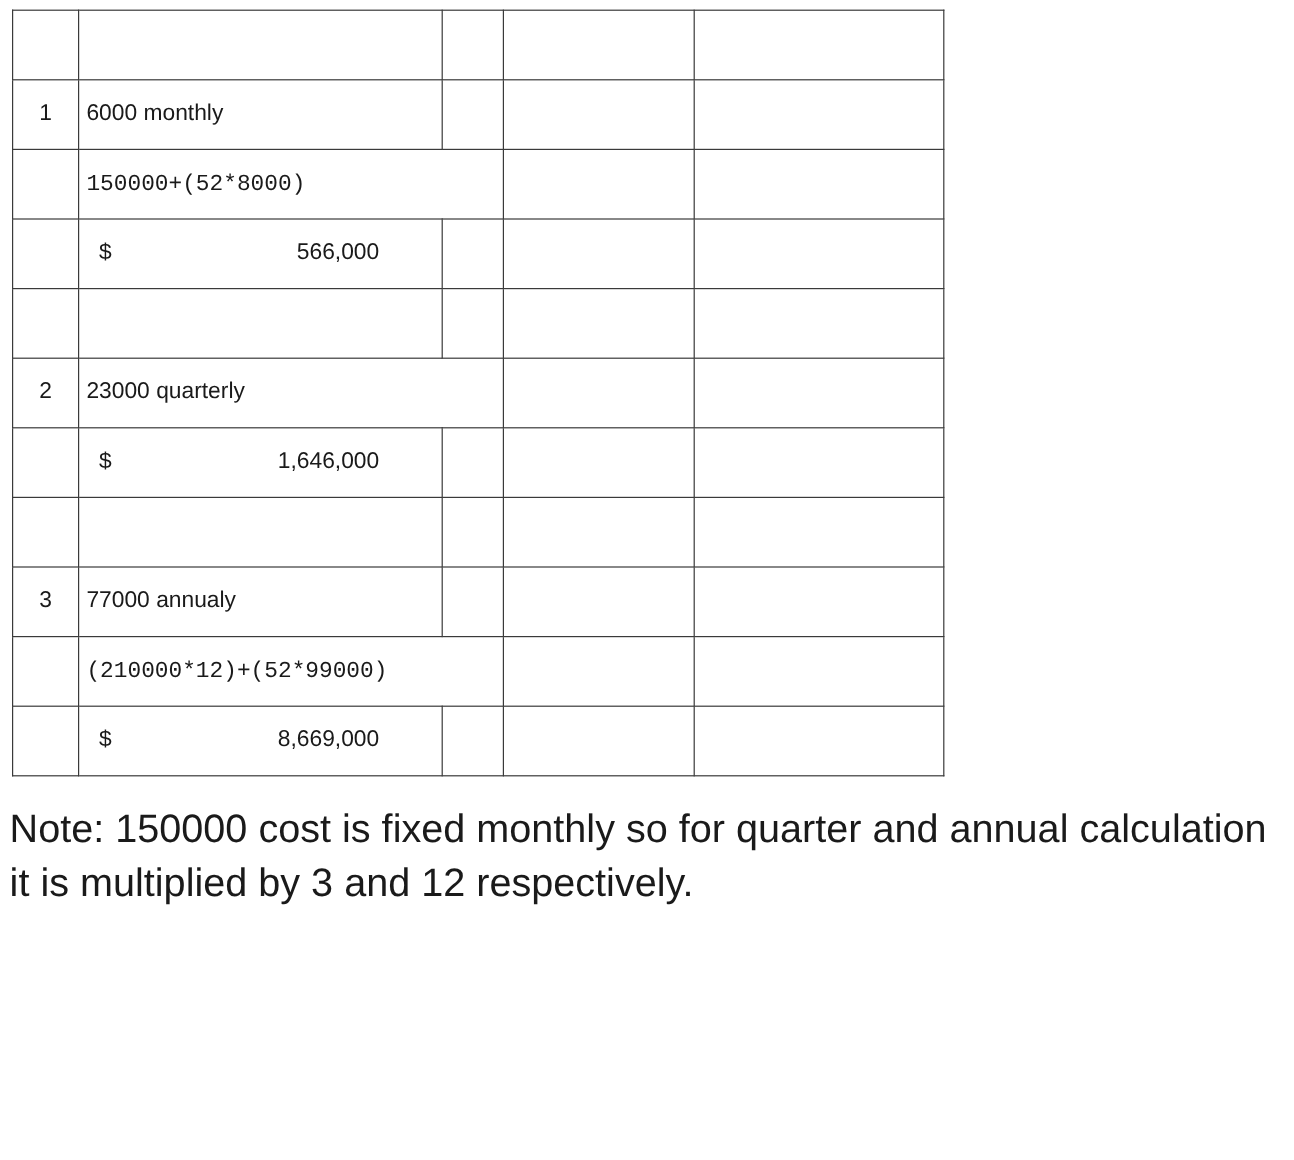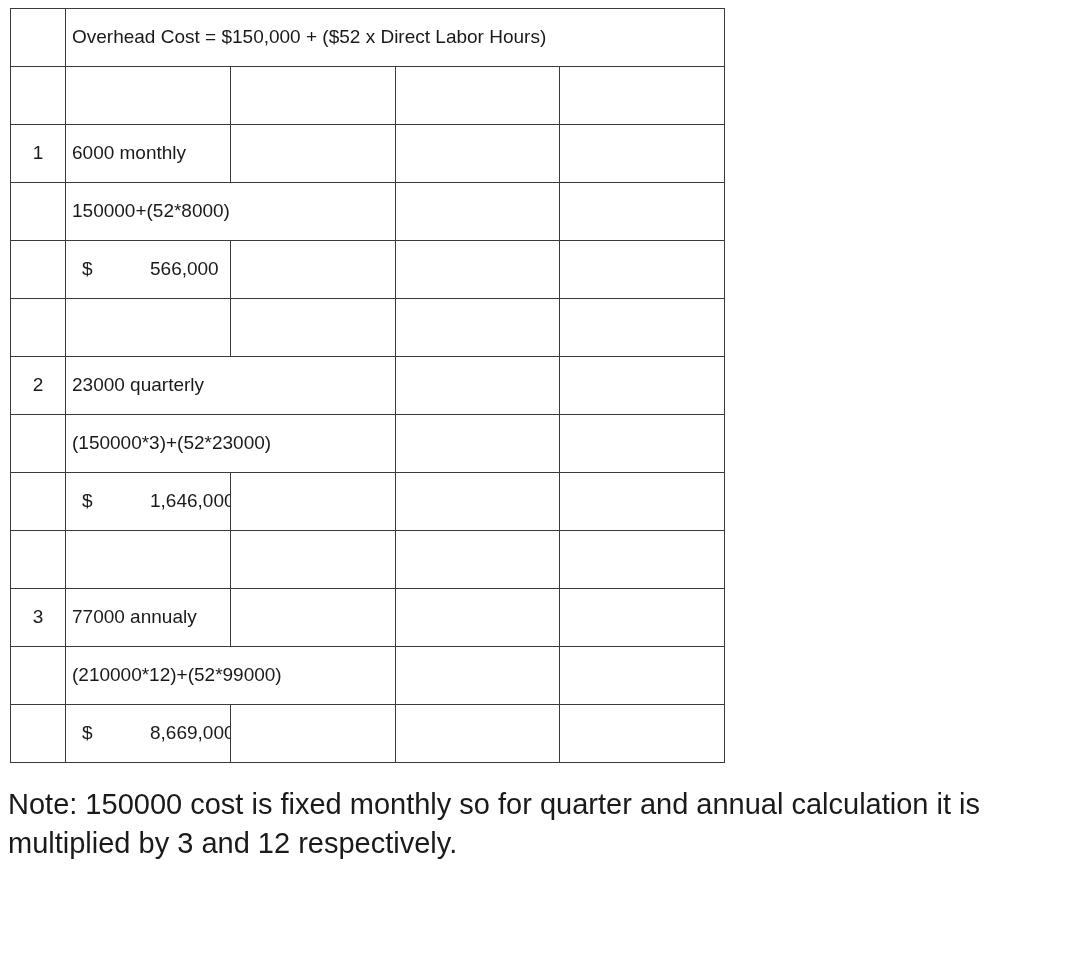--- a/index.html
+++ b/index.html
@@ -52,42 +52,38 @@
     width: 40px;
     flex: 0 0 40px;
     text-align: left;
   }
   .money-val {
     flex: 1 1 auto;
     text-align: right;
     padding-right: 46px;
     margin-left: 28px;
   }
-  .indent { padding-left: 10px; }
+  .indent { padding-left: 10px; font-family: Liberation Mono, monospace; }
   .note {
     margin: 22px 8px 0 8px;
-    font-size: 29px;
+    font-size: 33px;
     line-height: 1.35;
     color: #1a1a1a;
     font-weight: 400;
   }
 </style>
 </head>
 <body>
 
 <div class="page">
 
   <table class="sheet">
     <tbody>
 
 
-      <tr>
-        <td class="c-idx no-border-right"></td>
-        <td colspan="4">Overhead Cost = $150,000 + ($52 x Direct Labor Hours)</td>
-      </tr>
 
       <tr>
         <td class="c-idx"></td>
         <td class="c-main"></td>
         <td class="c-narrow"></td>
         <td class="c-mid"></td>
         <td class="c-last"></td>
       </tr>
 
       <tr>
@@ -126,26 +122,20 @@
         <td class="c-last"></td>
       </tr>
 
       <tr>
         <td class="c-idx">2</td>
         <td class="c-main no-border-right" colspan="2">23000 quarterly</td>
         <td class="c-mid"></td>
         <td class="c-last"></td>
       </tr>
 
-      <tr>
-        <td class="c-idx no-border-right"></td>
-        <td class="c-main no-border-left indent" colspan="2">(150000*3)+(52*23000)</td>
-        <td class="c-mid"></td>
-        <td class="c-last"></td>
-      </tr>
 
       <tr>
         <td class="c-idx no-border-right"></td>
         <td class="c-main no-border-left">
           <span class="money-row">
             <span class="money-sym indent">$</span>
             <span class="money-val">1,646,000</span>
           </span>
         </td>
         <td class="c-narrow"></td>

